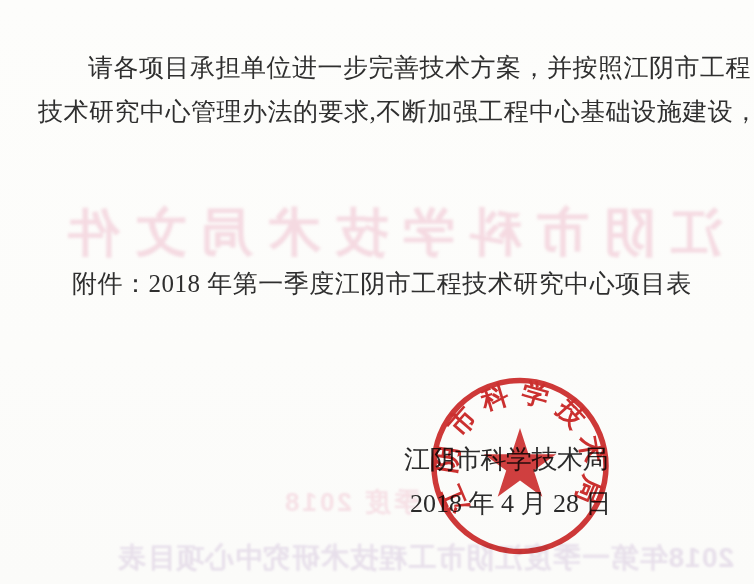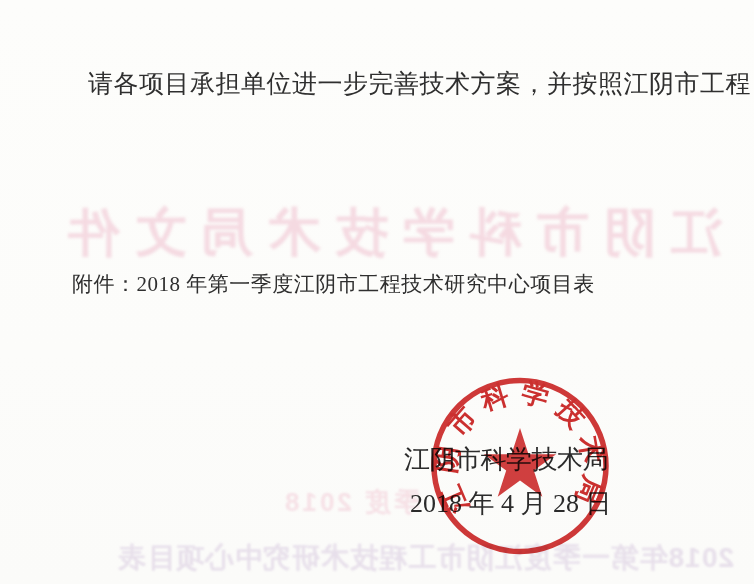--- a/index.html
+++ b/index.html
@@ -8,36 +8,36 @@
     position:relative;
     background:#fcfcfa;
     font-family:"Liberation Serif", serif;
   }
   .page {
     position:absolute; inset:0;
     background:linear-gradient(180deg,#fdfdfb 0%, #fcfcfa 60%, #fbfbf9 100%);
   }
   
   .body-text {
-    position:absolute; top:62px; left:38px; width:690px;
+    position:absolute; top:46px; left:38px; width:690px;
     color:#2f2f2f;
     font-size:25px; line-height:44px;
     letter-spacing:0.5px;
   }
   .body-line {
     text-align:justify;
     text-align-last:justify;
     height:44px; white-space:nowrap;
   }
   .body-line.first { text-indent:2em; }
   .body-line.last  { text-align-last:left; white-space:normal; }
   
   .attachment {
     position:absolute; top:268px; left:72px;
-    color:#2f2f2f; font-size:21px; line-height:32px;
+    color:#2f2f2f; font-size:25px; line-height:32px;
     letter-spacing:0.5px; white-space:nowrap;
   }
   
   .signature {
     position:absolute; top:445px; left:404px;
     color:#2b2b2b; font-size:26px; line-height:30px;
     letter-spacing:-0.5px; white-space:nowrap;
     z-index:3;
   }
   .doc-date {
@@ -94,20 +94,21 @@
 <body>
 
 <div class="page">
 
   <div class="bleed bleed-middle">江阴市科学技术局文件</div>
   <div class="bleed bleed-neardate">季度 2018</div>
   <div class="bleed bleed-bottom">2018年第一季度江阴市工程技术研究中心项目表</div>
 
   <div class="body-text">
     <div class="body-line first">请各项目承担单位进一步完善技术方案，并按照江阴市工程</div>
+    <div class="body-line">技术研究中心管理办法的要求,不断加强工程中心基础设施建设，</div>
   </div>
 
   <div class="attachment">附件：2018 年第一季度江阴市工程技术研究中心项目表</div>
 
   <div class="signature">江阴市科学技术局</div>
   <div class="doc-date">2018 年 4 月 28 日</div>
 
   <div class="seal">
     <svg viewBox="0 0 184 184" xmlns="http://www.w3.org/2000/svg">
 

